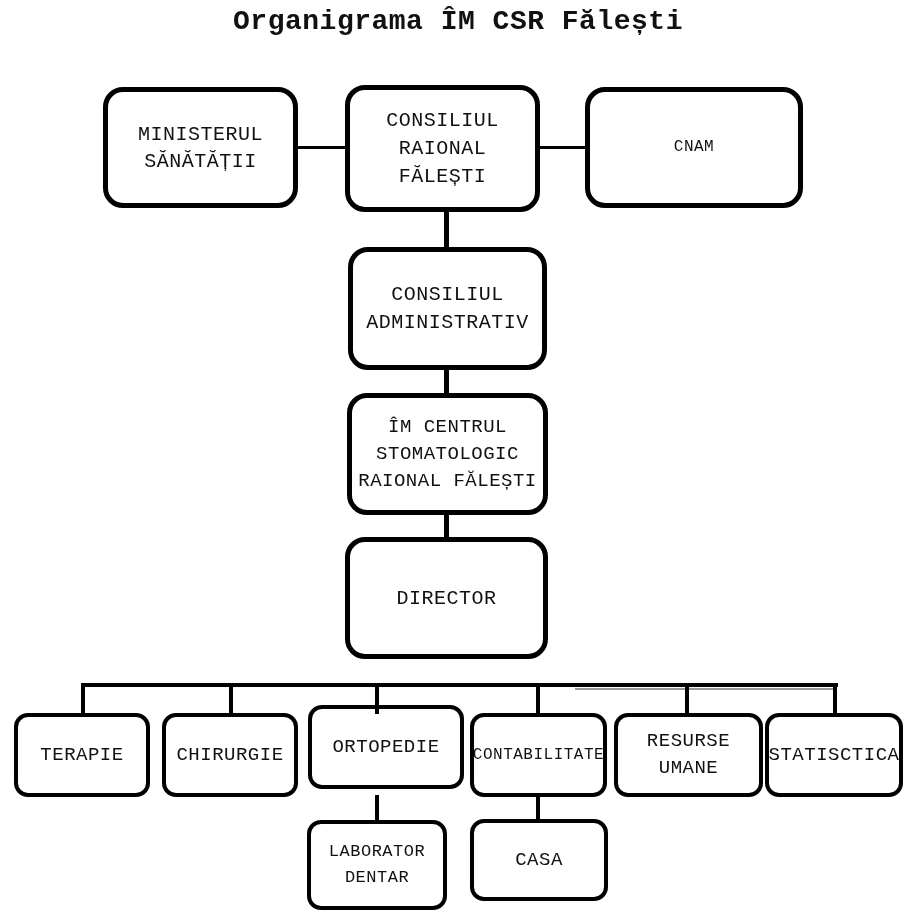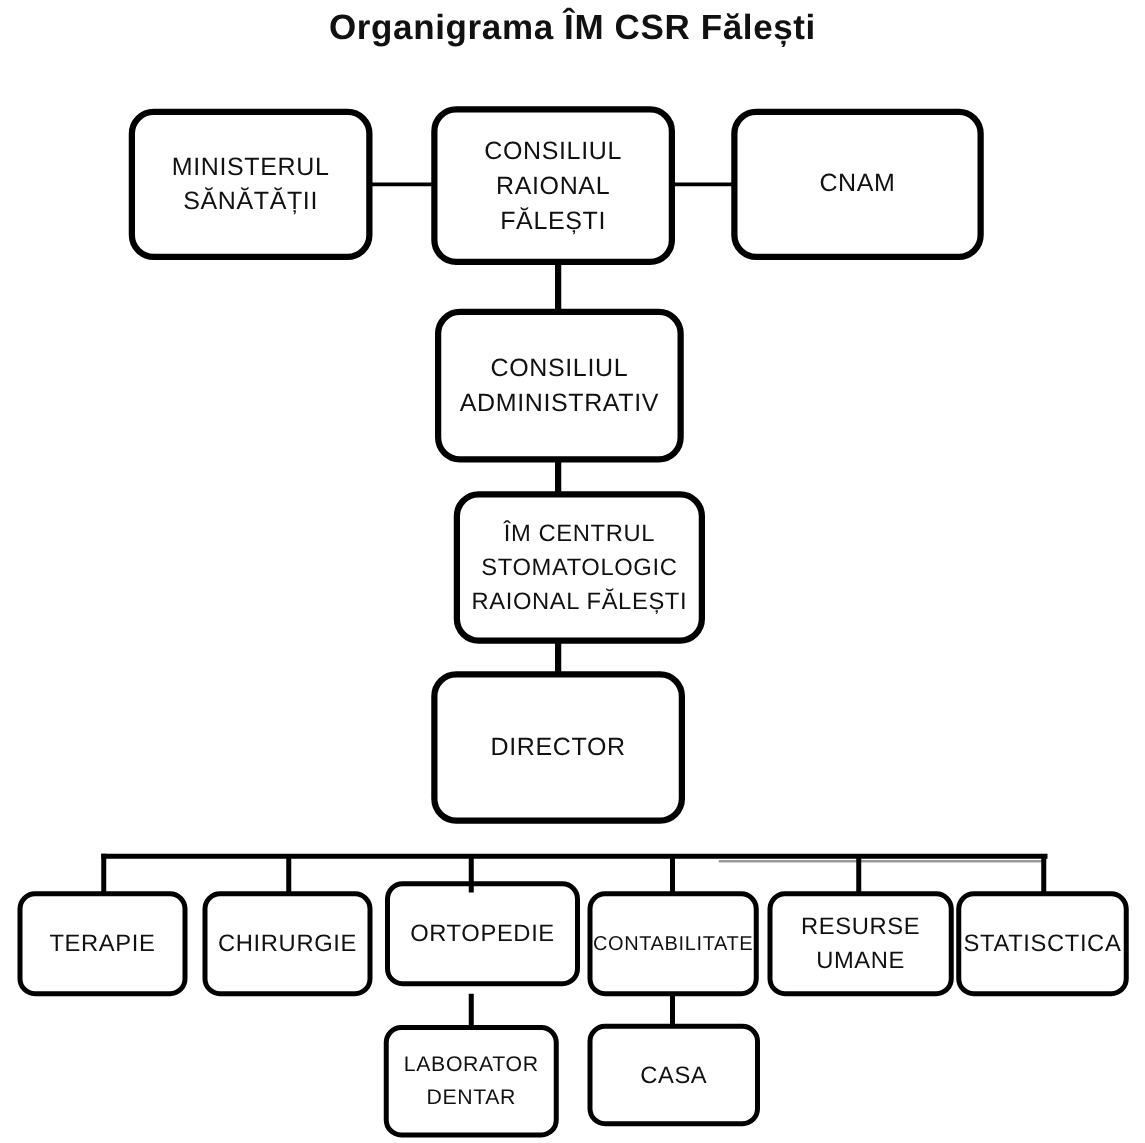--- a/index.html
+++ b/index.html
@@ -5,21 +5,21 @@
   :root{
     --background:#ffffff;
     --border:#000000;
     --text:#111111;
   }
   html,body{margin:0;padding:0;background:var(--background);}
   #canvas{
     position:relative;
     width:916px;height:914px;
     background:var(--background);
-    font-family:Liberation Sans, sans-serif;
+    font-family:Liberation Mono, monospace;
     overflow:hidden;
   }
   #title{
     position:absolute;left:0;top:6px;width:916px;
     text-align:center;
     font-size:28px;font-weight:bold;color:var(--text);
     letter-spacing:0.5px;
   }
   .node{
     position:absolute;box-sizing:border-box;
@@ -30,23 +30,23 @@
     text-align:center;color:var(--text);
     line-height:27px;letter-spacing:0.5px;
   }
   .node.small{border-width:4px;border-radius:14px;}
   .node-label{white-space:pre-line;}
   .connector{position:absolute;background:var(--border);}
 
   
   #b-ministerul{left:103px;top:87px;width:195px;height:121px;font-size:20px;}
   #b-consiliul-raional{left:345px;top:85px;width:195px;height:127px;font-size:20px;line-height:28px;}
-  #b-cnam{left:585px;top:87px;width:202px;height:121px;font-size:20px;}
+  #b-cnam{left:585px;top:87px;width:218px;height:121px;font-size:16px;}
   #b-consiliul-administrativ{left:348px;top:247px;width:199px;height:123px;font-size:20px;line-height:28px;}
-  #b-im-centrul{left:347px;top:393px;width:201px;height:122px;font-size:19px;margin-left:16px;}
+  #b-im-centrul{left:347px;top:393px;width:201px;height:122px;font-size:19px;}
   #b-director{left:345px;top:537px;width:203px;height:122px;font-size:20px;}
   
   #b-terapie{left:14px;top:713px;width:136px;height:84px;font-size:19px;}
   #b-chirurgie{left:162px;top:713px;width:136px;height:84px;font-size:19px;}
   #b-ortopedie{left:308px;top:705px;width:156px;height:84px;font-size:19px;}
   #b-contabilitate{left:470px;top:713px;width:137px;height:84px;font-size:16px;text-align:center;}
   #b-resurse-umane{left:614px;top:713px;width:149px;height:84px;font-size:19px;}
   #b-statisctica{left:765px;top:713px;width:138px;height:84px;font-size:19px;justify-content:center;}
   
   #b-laborator-dentar{left:307px;top:820px;width:140px;height:90px;font-size:17px;line-height:26px;justify-content:center;}

